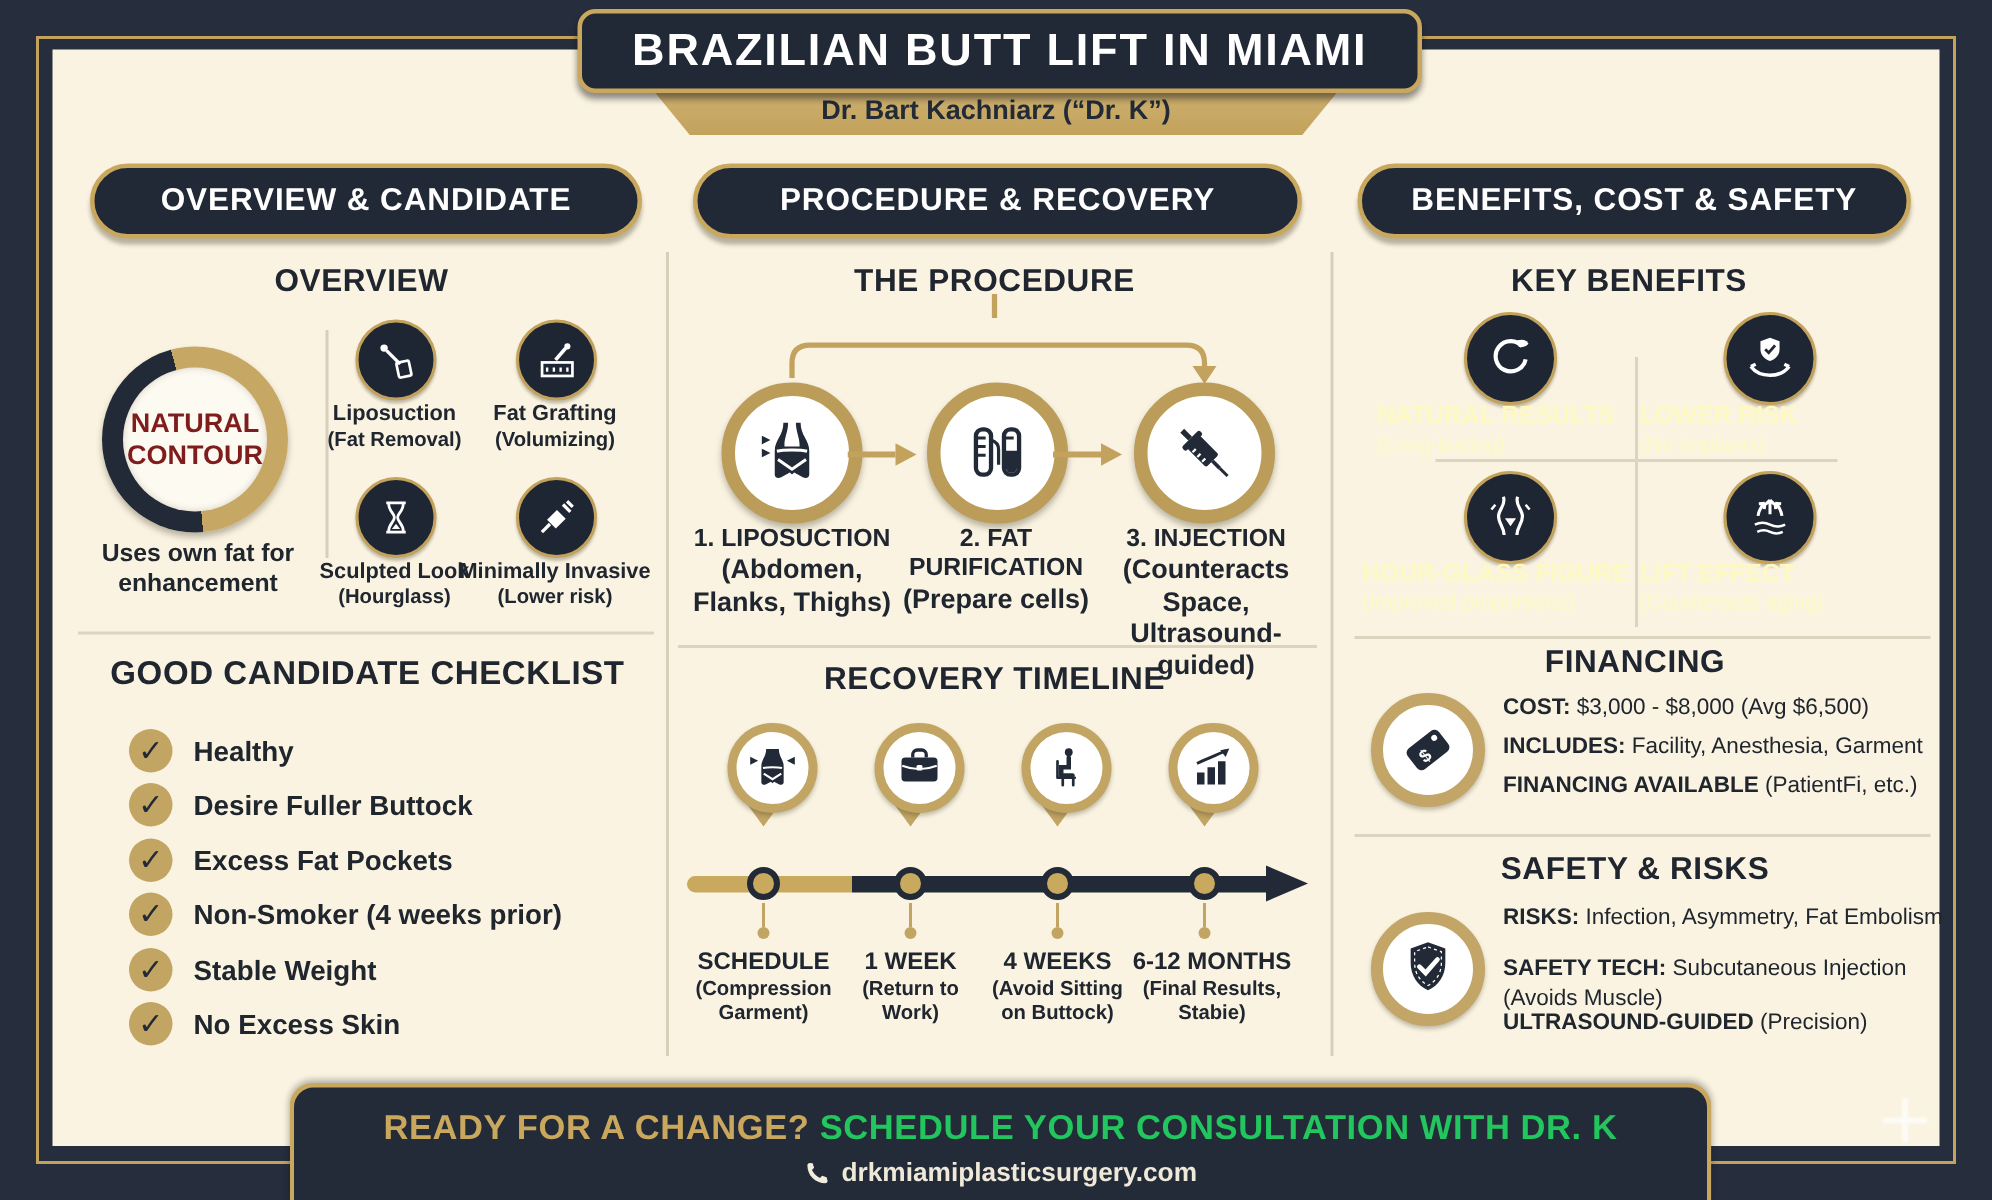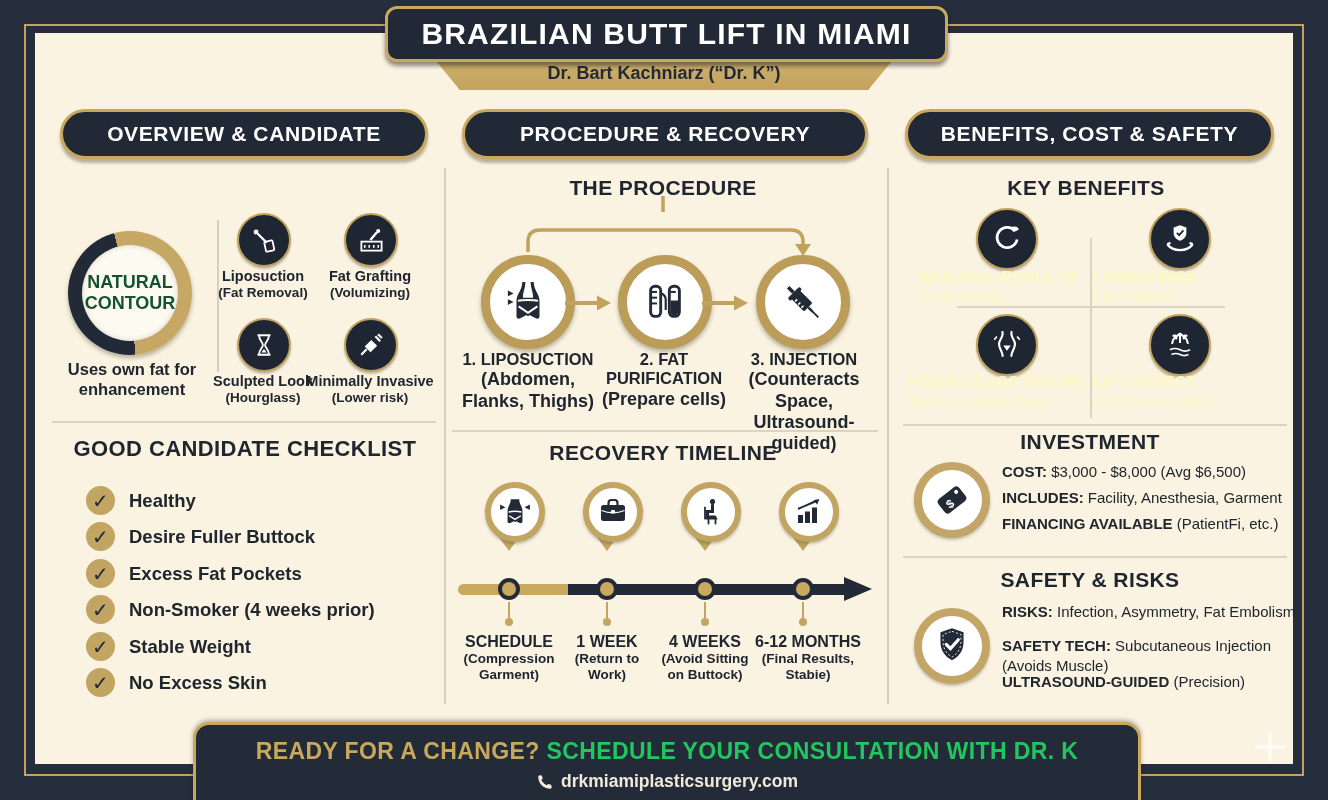--- a/index.html
+++ b/index.html
@@ -59,23 +59,24 @@
   <div class="abs sub-banner" style="left:432px;top:56px;width:464px;height:34px;">
     <span>Dr. Bart Kachniarz (“Dr. K”)</span>
   </div>
 
   <div class="abs vdiv" style="left:444px;top:168px;height:536px;"></div>
   <div class="abs vdiv" style="left:887px;top:168px;height:536px;"></div>
 
   <div class="abs pill" style="left:60px;top:109px;width:362px;height:44px;">
     <span>OVERVIEW &amp; CANDIDATE</span>
   </div>
+  <div class="abs sec-h" style="left:91px;top:176px;width:300px;">OVERVIEW</div>
 
   <div class="abs" style="left:68px;top:231px;width:124px;height:124px;border-radius:50%;background:conic-gradient(from 345deg,#c6a763 0deg 190deg,#232a37 190deg 360deg);box-shadow:0 3px 4px rgba(60,55,35,.35);">
-    <div class="abs" style="left:14px;top:14px;width:96px;height:96px;border-radius:50%;background:#fdfaf2;display:flex;flex-direction:column;align-items:center;justify-content:center;color:#14532d;font-weight:bold;font-size:18px;line-height:1.15;box-shadow:inset 0 0 5px rgba(90,80,50,.25);">
+    <div class="abs" style="left:14px;top:14px;width:96px;height:96px;border-radius:50%;background:#fdfaf2;display:flex;flex-direction:column;align-items:center;justify-content:center;color:#7f1d1d;font-weight:bold;font-size:18px;line-height:1.15;box-shadow:inset 0 0 5px rgba(90,80,50,.25);">
       <span>NATURAL</span>
       <span>CONTOUR</span>
     </div>
   </div>
   <div class="abs" style="left:56px;top:360px;width:152px;text-align:center;color:#20262e;font-weight:bold;font-size:16.5px;line-height:1.2;">Uses own fat for enhancement</div>
 
   <div class="abs vdiv" style="left:217px;top:220px;height:152px;"></div>
 
   <div class="abs icon-circle" style="left:237px;top:213px;width:50px;height:50px;">
     <svg viewBox="0 0 24 24" width="27" height="27">
@@ -354,21 +355,21 @@
         <path d="M23.5 15 C23 11.5 21.5 9 19.2 7 M19.2 7 l3.8 0.4 M19.2 7 l0.4 3.8"></path>
         <path d="M6.5 20.5 q4.8 -2.4 9.5 0 t9.5 0 M8 25 q4 -2 8 0 t8 0" stroke-width="1.6"></path>
       </svg>
   </div>
   <div class="abs ben-label" style="left:1093px;top:373px;width:170px;">
     <div class="t">LIFT EFFECT</div>
     <div class="s">(Counteracts aging)</div>
   </div>
 
   <div class="abs hdiv" style="left:903px;top:424px;width:384px;"></div>
-  <div class="abs sec-h" style="left:940px;top:430px;width:300px;">INVESTMENT</div>
+  <div class="abs sec-h" style="left:940px;top:430px;width:300px;">FINANCING</div>
   <div class="abs big-icon" style="left:914px;top:462px;width:60px;height:60px;">
     <svg viewBox="0 0 40 40" width="44" height="44">
         <g transform="rotate(-38 20 20)">
           <rect x="8" y="12" width="24" height="16" rx="3.5" fill="#232a37"></rect>
           <circle cx="27.5" cy="16.5" r="1.8" fill="#fff"></circle>
           <text x="16.5" y="25.5" font-size="11" font-weight="bold" fill="#fff" text-anchor="middle" font-family="Liberation Sans, DejaVu Sans, sans-serif">$</text>
         </g>
       </svg>
   </div>
   <div class="abs info-line" style="left:1002px;top:462px;width:296px;">

